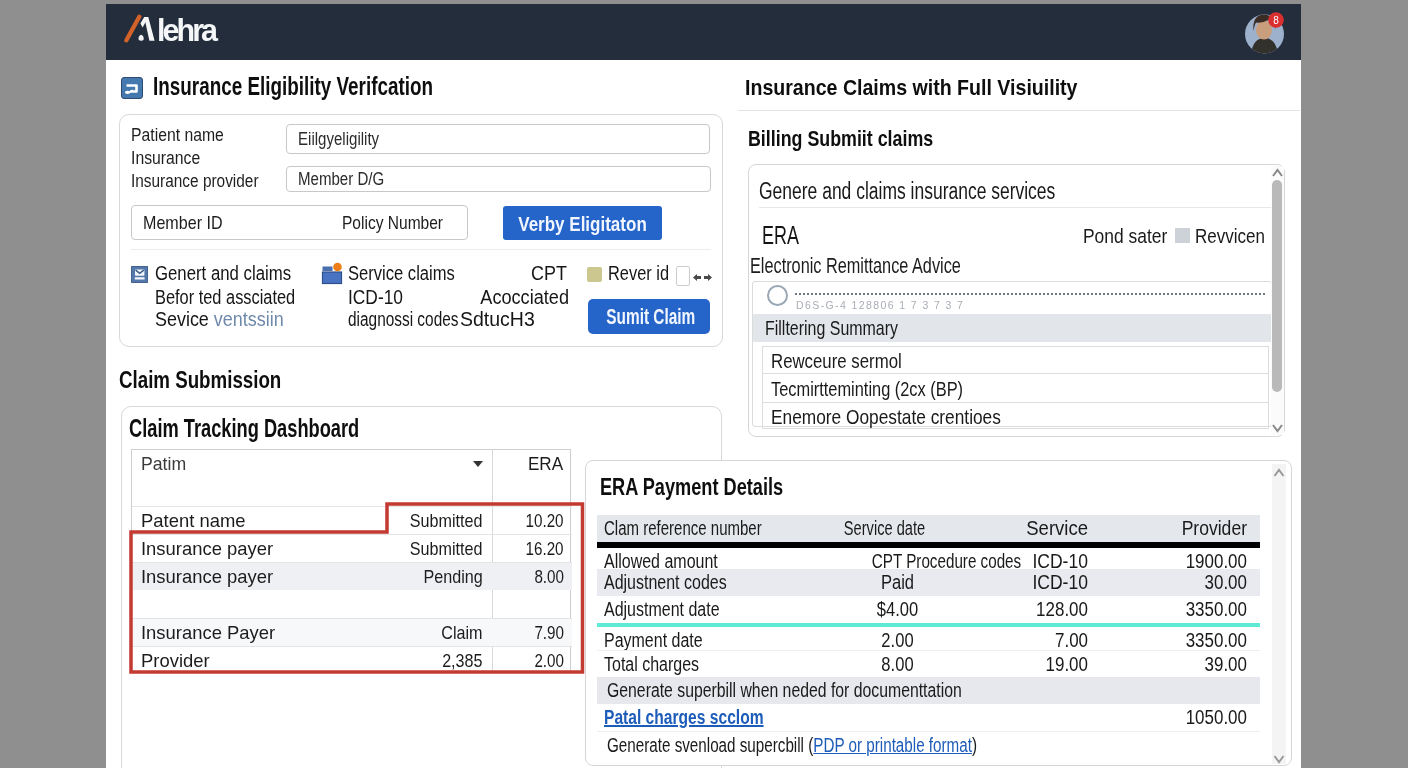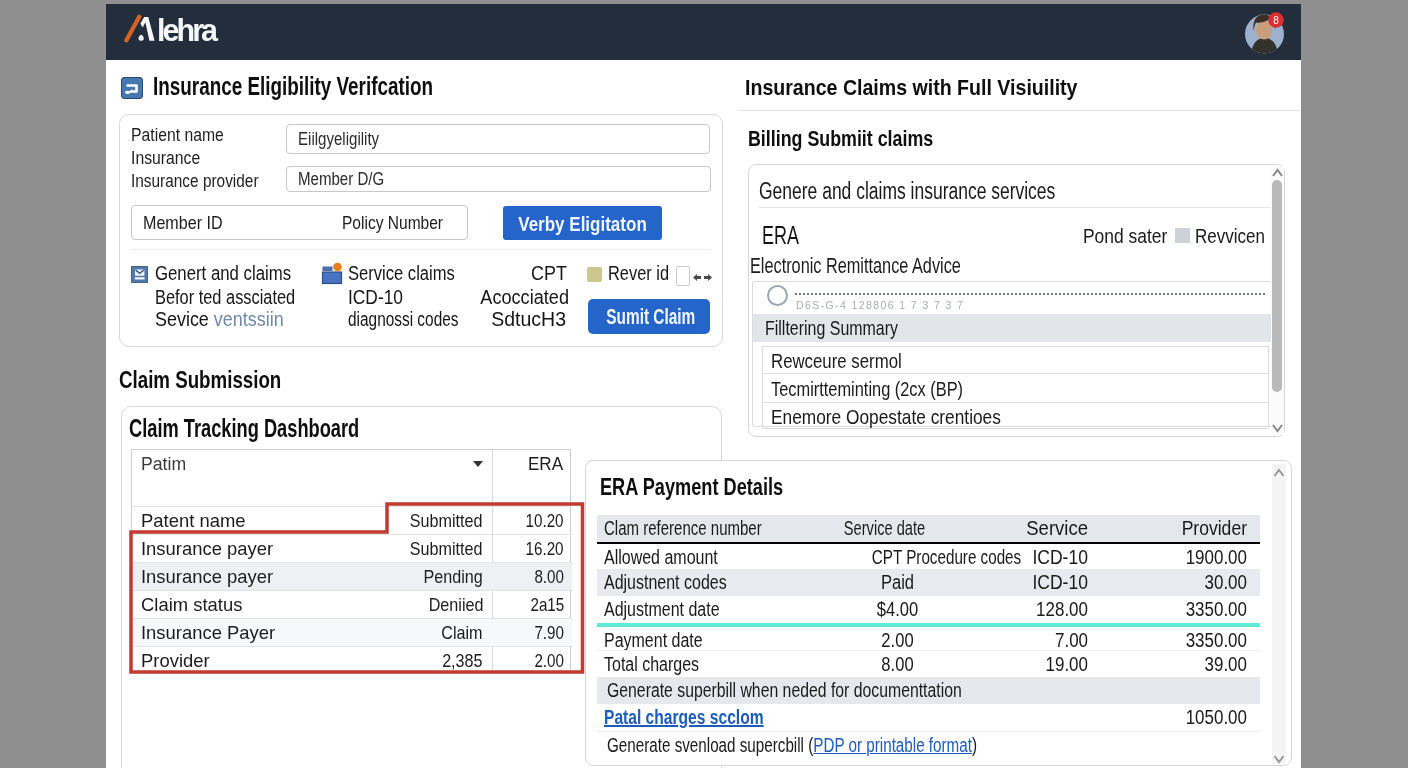--- a/index.html
+++ b/index.html
@@ -75,21 +75,21 @@
 <svg class="abs" style="left:321px;top:261px" width="22" height="24" viewBox="0 0 22 24">
   <rect x="1.5" y="5.5" width="10" height="4.5" fill="#4a6fae"></rect>
   <rect x="1.5" y="11" width="19" height="11.5" fill="#4873c2" stroke="#2f4f8a" stroke-width="1.2"></rect>
   <circle cx="16.5" cy="6" r="4.3" fill="#ee7f18"></circle>
 </svg>
 <div class="abs L" style="left:348px;top:264px;font-size:19.5px;line-height:19px;color:#161616;transform:scaleX(.85)">Service claims</div>
 <div class="abs L" style="left:348px;top:288px;font-size:19.5px;line-height:19px;color:#161616;transform:scaleX(.89)">ICD-10</div>
 <div class="abs L" style="left:348px;top:310px;font-size:19.5px;line-height:19px;color:#161616;transform:scaleX(.79)">diagnossi codes</div>
 <div class="abs R" style="left:460px;top:264px;width:107px;font-size:19.5px;line-height:19px;color:#161616;text-align:right;transform:scaleX(.92)">CPT</div>
 <div class="abs R" style="left:460px;top:288px;width:109px;font-size:19.5px;line-height:19px;color:#161616;text-align:right;transform:scaleX(.93)">Acocciated</div>
-<div class="abs R" style="left:460px;top:310px;width:106px;font-size:19.5px;line-height:19px;color:#161616;text-align:right">SdtucH3</div>
+<div class="abs R" style="left:460px;top:310px;width:106px;font-size:19.5px;line-height:19px;color:#161616;text-align:left">SdtucH3</div>
 <div class="abs" style="left:587px;top:267px;width:15px;height:15px;background:#cbc78e;border-radius:2px"></div>
 <div class="abs L" style="left:608px;top:264px;font-size:19.5px;line-height:19px;color:#161616;transform:scaleX(.84)">Rever id</div>
 <div class="abs" style="left:676px;top:266px;width:14px;height:20px;border:1.5px solid #ccc;border-radius:2px;background:#fff"></div>
 <svg class="abs" style="left:693px;top:271px" width="19" height="13" viewBox="0 0 19 13">
   <path d="M0 6.5 L4 3 L4 5 L8 5 L8 8 L4 8 L4 10 Z" fill="#4a4a4a"></path>
   <path d="M19 6.5 L15 3 L15 5 L11 5 L11 8 L15 8 L15 10 Z" fill="#4a4a4a"></path>
 </svg>
 <div class="abs" style="left:588px;top:299px;width:122px;height:35px;background:#2564c8;border-radius:5px"></div>
 <div class="abs b C" style="left:588px;top:307px;width:122px;text-align:center;color:#f2f7ff;font-size:22px;line-height:20px;transform:scaleX(.7)">Sumit Claim</div>
 
@@ -114,25 +114,20 @@
   </div>
   <div class="abs" style="left:0;top:84px;width:440px;height:28px;border-top:1px solid #e4e4e4">
     <span class="abs L" style="left:9px;top:0;line-height:27px;transform:scaleX(.97)">Insurance payer</span>
       <span class="abs R" style="right:89px;top:0;line-height:27px;transform:scaleX(.85)">Submitted</span>
       <span class="abs R" style="right:8px;top:0;line-height:27px;transform:scaleX(.8)">16.20</span>
   </div>
   <div class="abs" style="left:0;top:112px;width:440px;height:28px;border-top:1px solid #e4e4e4;background:#eef0f3">
     <span class="abs L" style="left:9px;top:0;line-height:27px;transform:scaleX(.97)">Insurance payer</span>
       <span class="abs R" style="right:89px;top:0;line-height:27px;transform:scaleX(.85)">Pending</span>
       <span class="abs R" style="right:8px;top:0;line-height:27px;transform:scaleX(.8)">8.00</span>
-  </div>
-  <div class="abs" style="left:0;top:140px;width:440px;height:28px;border-top:1px solid #e4e4e4">
-    <span class="abs L" style="left:9px;top:0;line-height:27px;transform:scaleX(.97)">Claim status</span>
-      <span class="abs R" style="right:89px;top:0;line-height:27px;transform:scaleX(.85)">Deniied</span>
-      <span class="abs R" style="right:8px;top:0;line-height:27px;transform:scaleX(.8)">2a15</span>
   </div>
   <div class="abs" style="left:0;top:168px;width:440px;height:28px;border-top:1px solid #e4e4e4;background:#f7f8fa">
     <span class="abs L" style="left:9px;top:0;line-height:27px;transform:scaleX(.97)">Insurance Payer</span>
       <span class="abs R" style="right:89px;top:0;line-height:27px;transform:scaleX(.85)">Claim</span>
       <span class="abs R" style="right:8px;top:0;line-height:27px;transform:scaleX(.8)">7.90</span>
   </div>
   <div class="abs" style="left:0;top:196px;width:440px;height:28px;border-top:1px solid #e4e4e4">
     <span class="abs L" style="left:9px;top:0;line-height:27px;transform:scaleX(.97)">Provider</span>
       <span class="abs R" style="right:89px;top:0;line-height:27px;transform:scaleX(.85)">2,385</span>
       <span class="abs R" style="right:8px;top:0;line-height:27px;transform:scaleX(.8)">2.00</span>
@@ -175,21 +170,21 @@
 
 <div class="abs" style="left:585px;top:460px;width:707px;height:306px;border:1px solid #d6d6d6;border-radius:8px;background:#fff"></div>
 <div class="abs b L" style="left:600px;top:476px;font-size:23px;line-height:23px;color:#0e0e0e;transform:scaleX(.79)">ERA Payment Details</div>
 <div class="abs" style="left:597px;top:515px;width:663px;font-size:19.5px;color:#1a1a1a">
   <div class="abs" style="left:0;top:0;width:663px;height:27px;background:#e4e7ec">
     <span class="abs L" style="left:7px;top:0;line-height:27px;transform:scaleX(.77)">Clam reference number</span>
     <span class="abs C" style="left:180px;top:0;line-height:27px;width:215px;text-align:center;transform:scaleX(.75)">Service date</span>
     <span class="abs R" style="left:408px;top:0;line-height:27px;width:83px;text-align:right;transform:scaleX(.95)">Service</span>
     <span class="abs R" style="left:491px;top:0;line-height:27px;width:159px;text-align:right;transform:scaleX(.9)">Provider</span>
   </div>
-  <div class="abs" style="left:0;top:27px;width:663px;height:27px;border-top:2px solid #000000">
+  <div class="abs" style="left:0;top:27px;width:663px;height:27px;border-top:6px solid #000000">
     <span class="abs L" style="left:7px;top:0;line-height:27px;transform:scaleX(.82)">Allowed amount</span>
     <span class="abs C" style="left:242px;top:0;line-height:27px;width:215px;text-align:center;transform:scaleX(.78)">CPT Procedure codes</span>
     <span class="abs R" style="left:408px;top:0;line-height:27px;width:83px;text-align:right;transform:scaleX(.9)">ICD-10</span>
     <span class="abs R" style="left:491px;top:0;line-height:27px;width:159px;text-align:right;transform:scaleX(.87)">1900.00</span>
   </div>
   <div class="abs" style="left:0;top:54px;width:663px;height:27px;background:#e8eaef">
     <span class="abs L" style="left:7px;top:0;line-height:27px;transform:scaleX(.82)">Adjustnent codes</span>
     <span class="abs C" style="left:193px;top:0;line-height:27px;width:215px;text-align:center;transform:scaleX(.85)">Paid</span>
     <span class="abs R" style="left:408px;top:0;line-height:27px;width:83px;text-align:right;transform:scaleX(.9)">ICD-10</span>
     <span class="abs R" style="left:491px;top:0;line-height:27px;width:159px;text-align:right;transform:scaleX(.87)">30.00</span>

